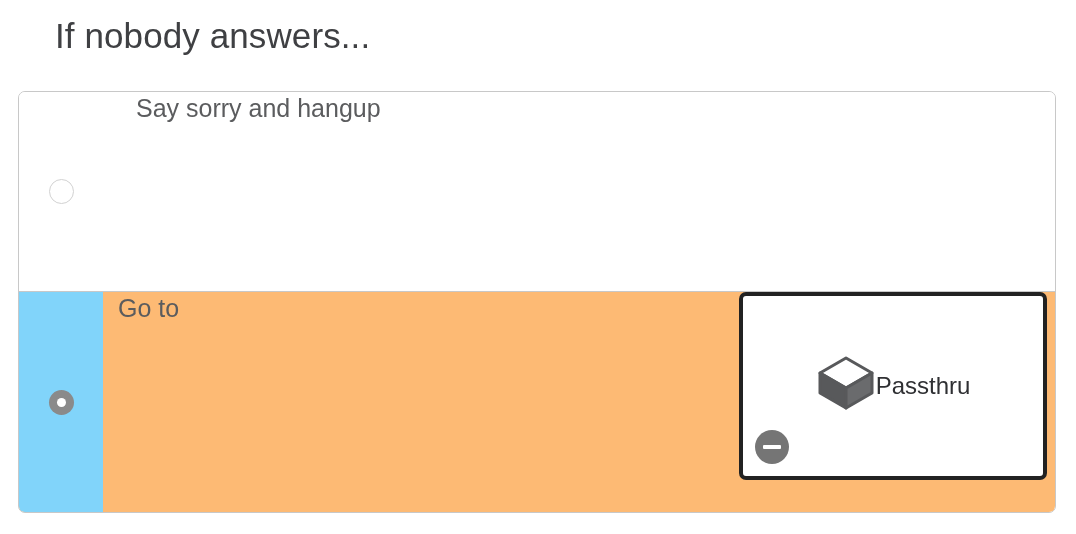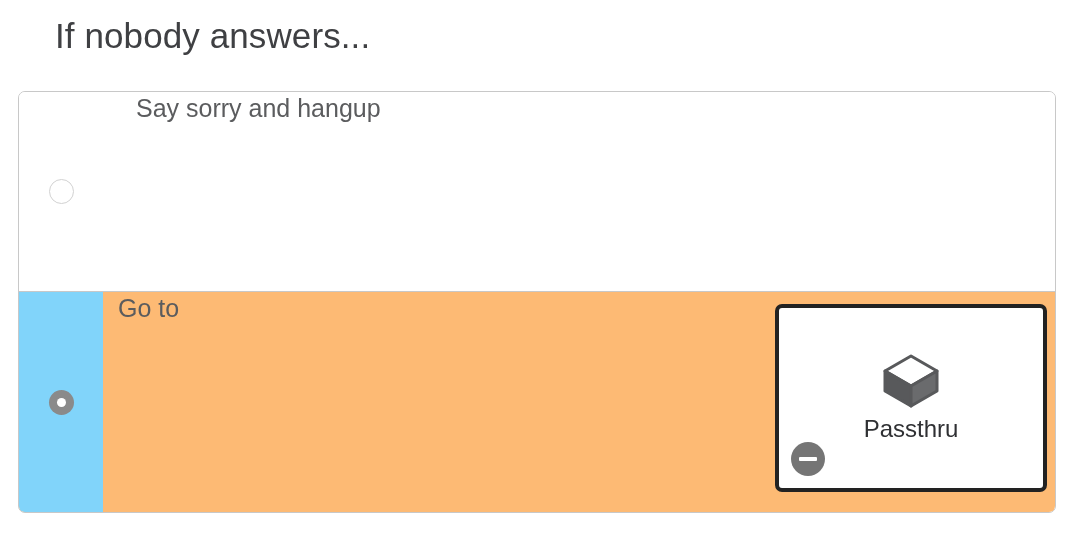--- a/index.html
+++ b/index.html
@@ -127,30 +127,29 @@
     flex: 0 0 auto;
     display: flex;
     align-items: center;
     justify-content: flex-end;
     padding-right: 8px;
   }
 
   .node-card {
     position: relative;
     box-sizing: border-box;
-    width: 272px;
+    width: 308px;
     height: 188px;
     background: #ffffff;
     border: 4px solid #222222;
     border-radius: 7px;
     display: flex;
-    flex-direction: column;
+    flex-direction: row;
     align-items: center;
     justify-content: center;
-    margin-top: 12px;
   }
 
   .node-icon {
     display: block;
     width: 60px;
     height: 56px;
     margin-bottom: 6px;
   }
 
   .node-label {

